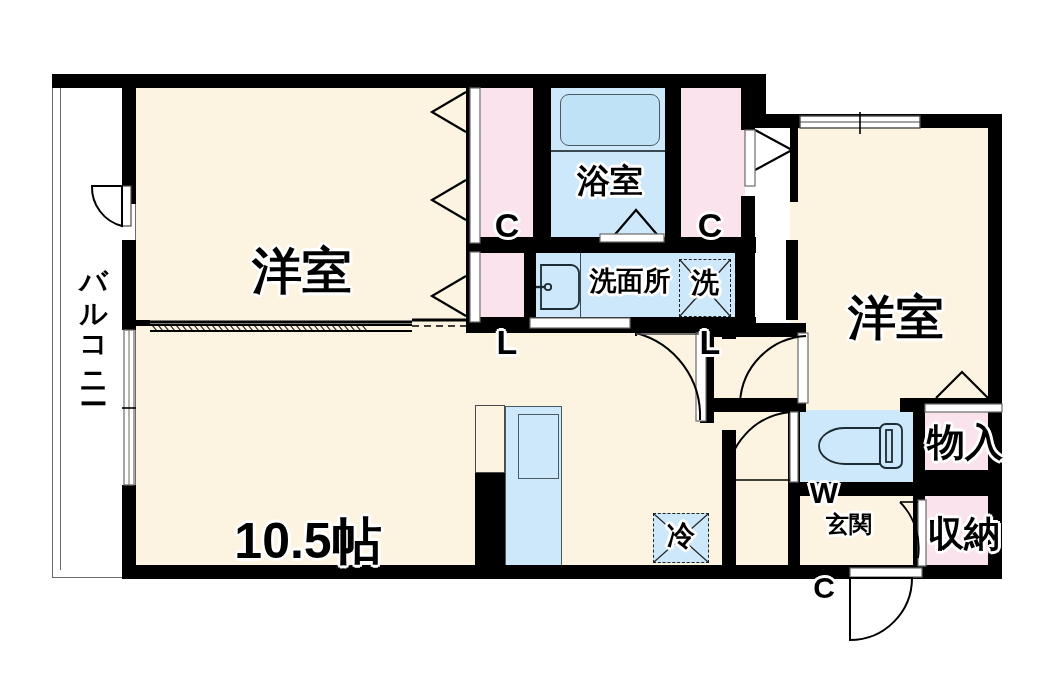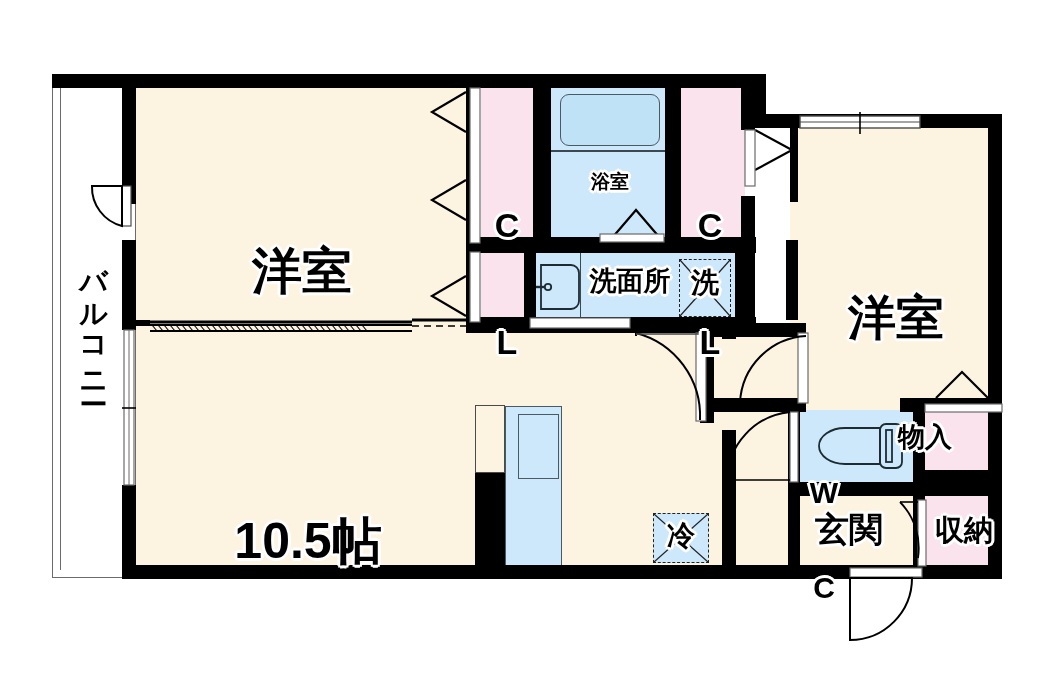--- a/index.html
+++ b/index.html
@@ -287,21 +287,21 @@
   </div>
 
   <div class="lbl" style="left:196px;top:410px;width:224px;font-size:50px;">
     <span class="ln2">10.5帖</span>
   </div>
 
   <div class="lbl" style="left:798px;top:192px;width:196px;font-size:48px;">
     <span class="ln1">洋室</span>
   </div>
 
-  <div class="lbl" style="left:556px;top:172px;width:108px;font-size:19px;">浴室</div>
+  <div class="lbl" style="left:556px;top:164px;width:108px;font-size:33px;">浴室</div>
 
   <div class="lbl" style="left:582px;top:267px;width:96px;font-size:27px;">洗面所</div>
 
   <div class="lbl" style="left:682px;top:268px;width:46px;font-size:28px;">洗</div>
 
   <div class="lbl" style="left:656px;top:521px;width:50px;font-size:28px;">冷</div>
 
   <div class="lbl" style="left:483px;top:128px;width:48px;font-size:34px;line-height:1.15;">
     <span class="ln1">C</span>
     <span class="ln2">L</span>
@@ -310,19 +310,19 @@
   <div class="lbl" style="left:684px;top:128px;width:52px;font-size:34px;line-height:1.15;">
     <span class="ln1">C</span>
     <span class="ln2">L</span>
   </div>
 
   <div class="lbl" style="left:802px;top:414px;width:44px;font-size:30px;line-height:1.05;">
     <span class="ln1">W</span>
     <span class="ln2">C</span>
   </div>
 
-  <div class="lbl" style="left:888px;top:423px;width:74px;font-size:27px;">物入</div>
-
-  <div class="lbl" style="left:927px;top:515px;width:74px;font-size:29px;">収納</div>
-
-  <div class="lbl" style="left:812px;top:512px;width:74px;font-size:34px;">玄関</div>
+  <div class="lbl" style="left:927px;top:423px;width:74px;font-size:38px;">物入</div>
+
+  <div class="lbl" style="left:927px;top:515px;width:74px;font-size:36px;">収納</div>
+
+  <div class="lbl" style="left:812px;top:512px;width:74px;font-size:23px;">玄関</div>
 
 </div>
 
 </body></html>

